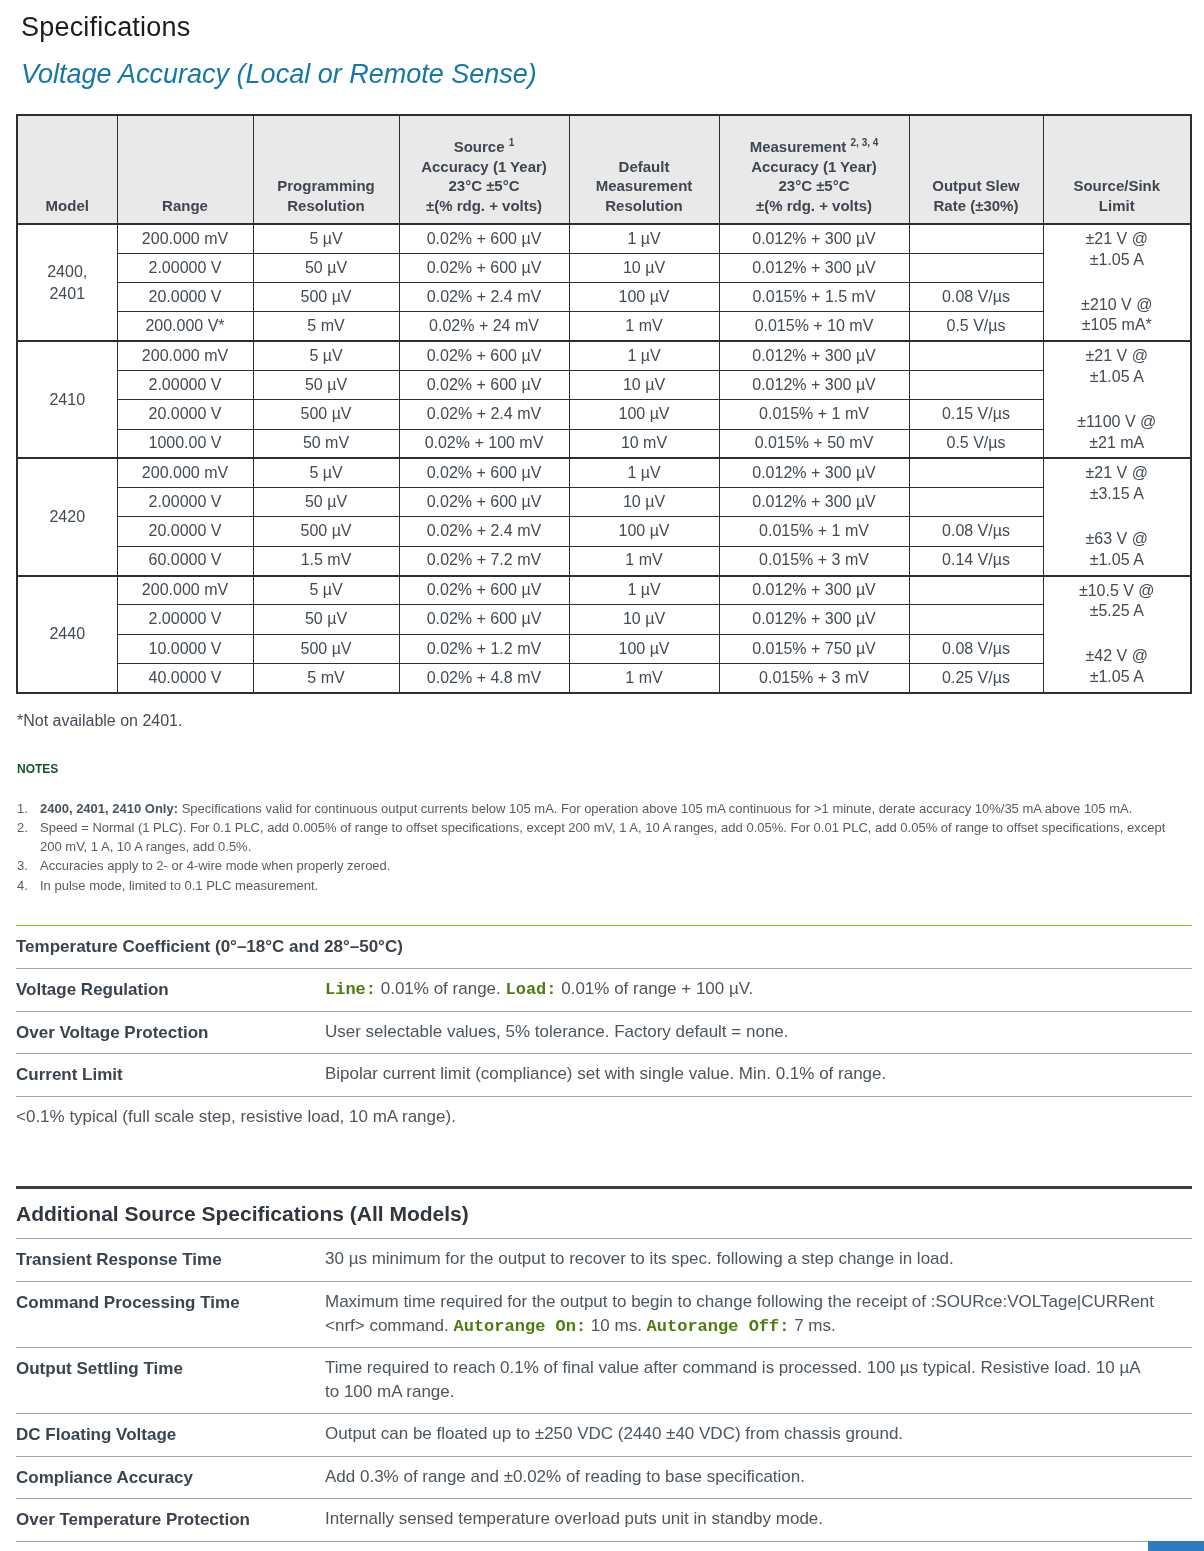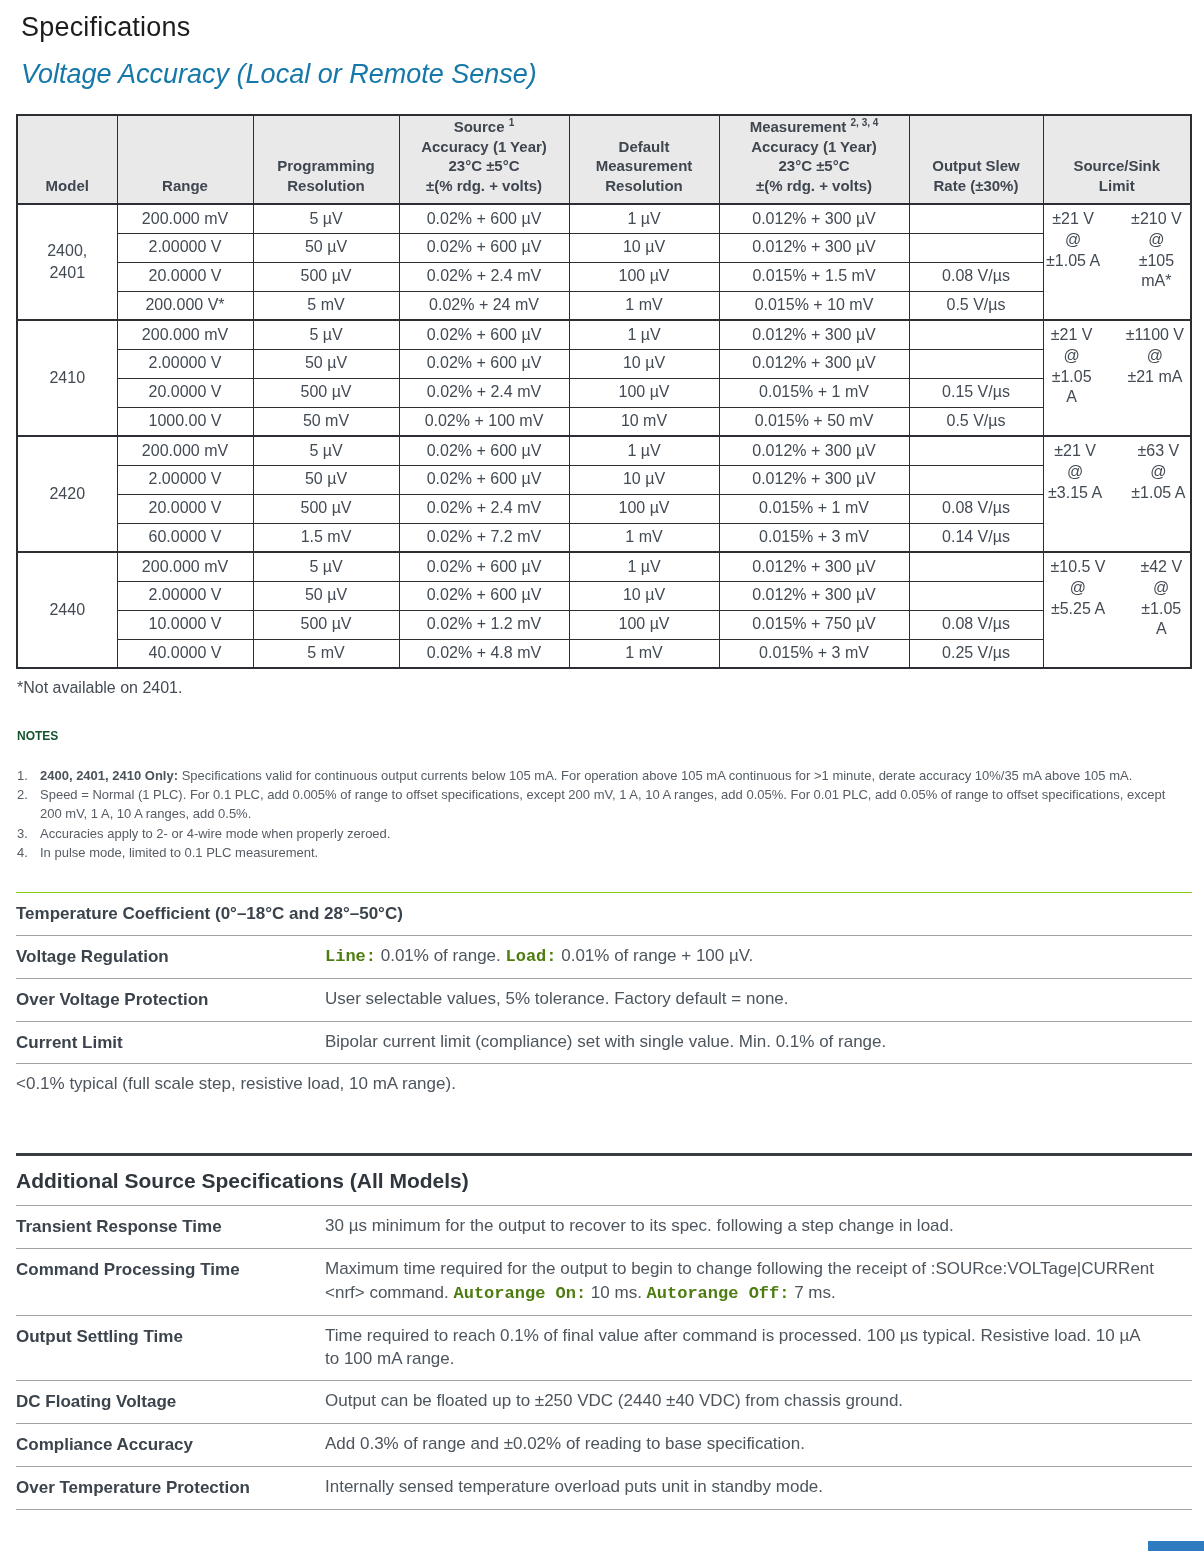--- a/index.html
+++ b/index.html
@@ -24,34 +24,34 @@
     width:1174px; border-collapse:collapse; table-layout:fixed;
     border:2px solid #2b2e32; text-align:center;
     font-size:16px; color:#424a53;
   }
   .spec-table col.c0{width:100px}.spec-table col.c1{width:136px}
   .spec-table col.c2{width:146px}.spec-table col.c3{width:170px}
   .spec-table col.c4{width:150px}.spec-table col.c5{width:190px}
   .spec-table col.c6{width:134px}.spec-table col.c7{width:148px}
   .spec-table th {
     background:#e9e9e9; font-size:15px; font-weight:bold; color:#3f4650;
-    vertical-align:bottom; padding:0 3px 8px; line-height:1.3;
+    vertical-align:bottom; padding:20px 3px 8px; line-height:1.3;
     border:1px solid #2b2e32; border-bottom:2px solid #2b2e32;
   }
   .spec-table th sup { font-size:10px; font-weight:bold; }
   .spec-table td {
     border:1px solid #2b2e32; height:29px; padding:1px 2px; line-height:1.15;
   }
   .spec-table tr.g-first td { border-top:2px solid #2b2e32; }
   .spec-table td.model-cell { line-height:1.35; }
   .spec-table td.limit-cell { padding:4px 2px; }
-  .limit-stack { display:flex; flex-direction:row; justify-content:center; gap:24px; height:100%; }
+  .limit-stack { display:flex; flex-direction:column; justify-content:center; gap:24px; height:100%; }
   .limit-entry { line-height:1.3; }
 
-  .footnote { font-size:16px; color:#454c55; margin:10px 0 0 1px; }
+  .footnote { font-size:16px; color:#454c55; margin:18px 0 0 1px; }
 
   
   .notes { margin:32px 0 0 1px; }
   .notes-heading { font-size:12px; font-weight:bold; color:#14532d; margin:0 0 23px 0; }
   .note-item {
     display:grid; grid-template-columns:23px 1fr; column-gap:0;
     font-size:13px; color:#555c64; line-height:1.48; max-width:1174px;
   }
   .note-item b { color:#4a525a; }
 

